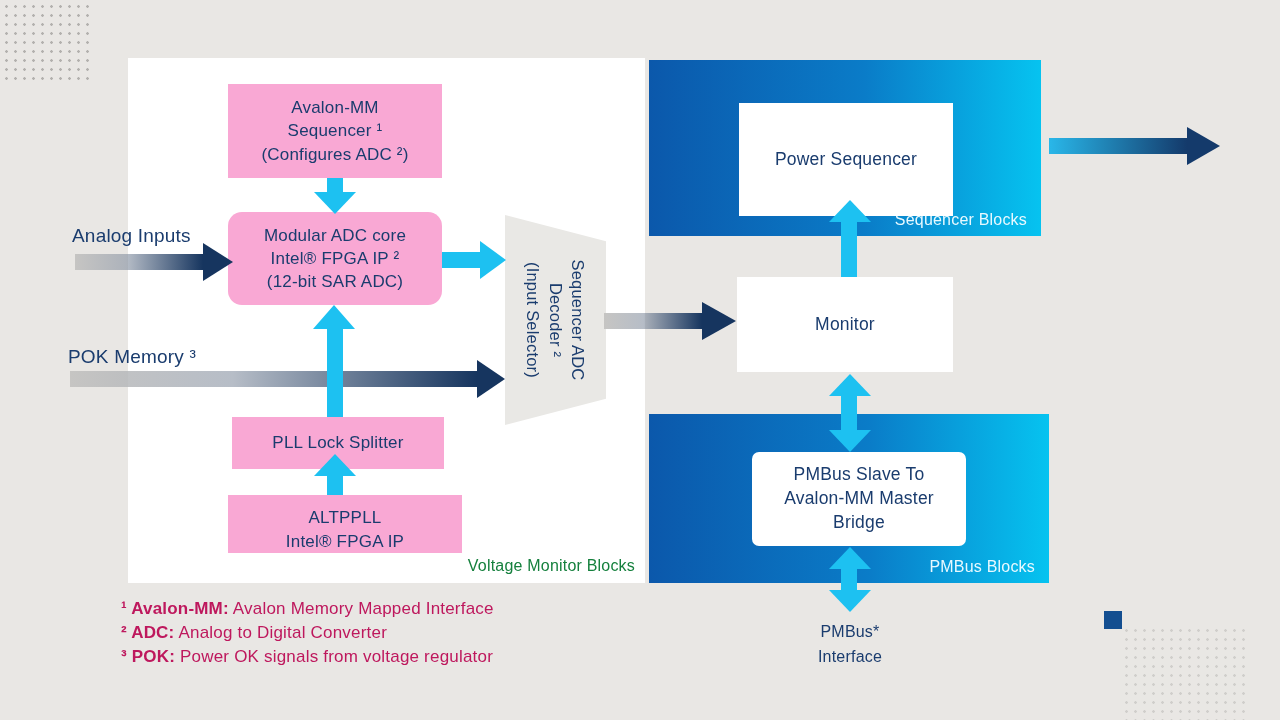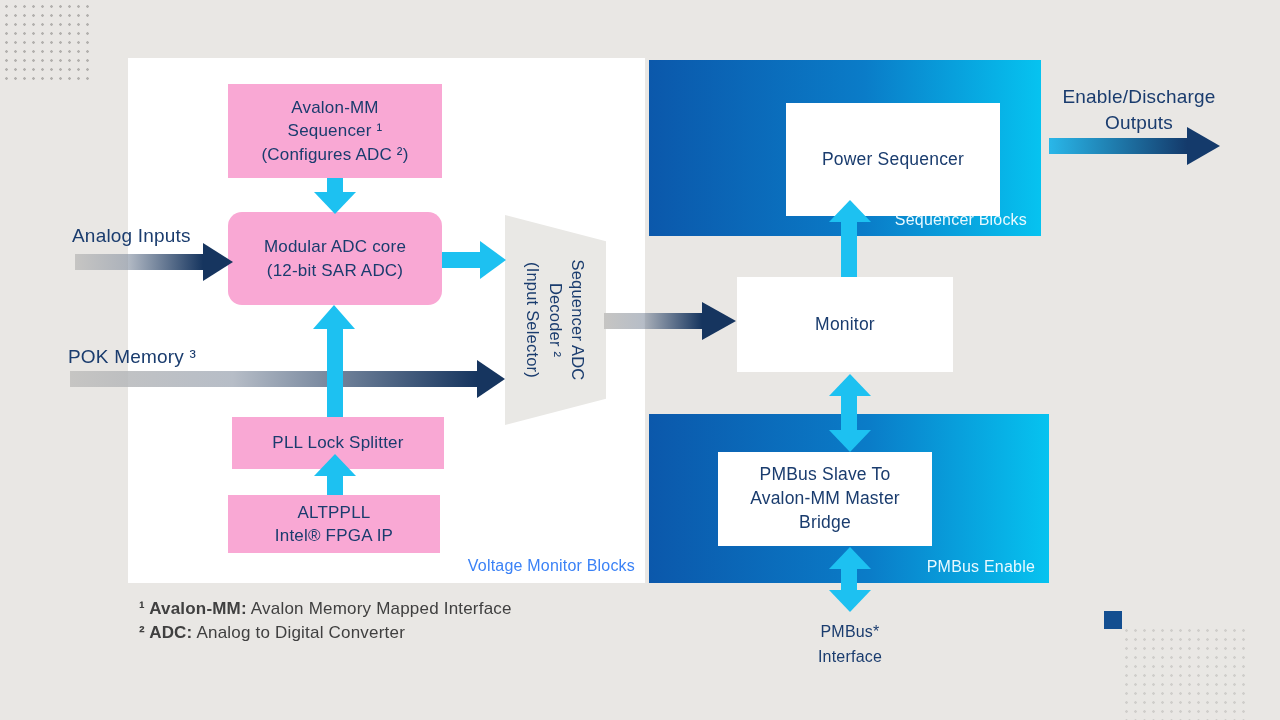--- a/index.html
+++ b/index.html
@@ -17,34 +17,34 @@
   #accent-square{position:absolute;left:1104px;top:611px;width:18px;height:18px;background:#134e90;}
 
   
   .panel{position:absolute;z-index:1;}
   #panel-vm{left:128px;top:58px;width:517px;height:525px;background:#ffffff;}
   #panel-seq{left:649px;top:60px;width:392px;height:176px;
     background:linear-gradient(90deg,#0b58ab 0%,#0a7cc8 55%,#06c3f0 100%);}
   #panel-pmbus{left:649px;top:414px;width:400px;height:169px;
     background:linear-gradient(90deg,#0b58ab 0%,#0a7cc8 55%,#06c3f0 100%);}
   .panel-label{position:absolute;right:14px;bottom:7px;font-size:16px;color:#e8f9ff;letter-spacing:.2px;}
-  #panel-vm .panel-label{color:#3b82f6;right:10px;bottom:8px;}
+  #panel-vm .panel-label{color:#15803d;right:10px;bottom:8px;}
 
   
   .box,.wbox{position:absolute;z-index:2;display:flex;flex-direction:column;justify-content:center;
     text-align:center;color:#1a3c6e;font-size:17px;line-height:1.37;letter-spacing:.2px;}
   .box{background:#f9a8d4;}
   .wbox{background:#ffffff;font-size:17.5px;}
   #box-avalon{left:228px;top:84px;width:214px;height:94px;}
   #box-modular{left:228px;top:212px;width:214px;height:93px;border-radius:14px;}
   #box-pll{left:232px;top:417px;width:212px;height:52px;}
-  #box-altpll{left:228px;top:495px;width:212px;height:58px;}
-  #box-powerseq{left:739px;top:103px;width:214px;height:113px;margin-left:47px;}
+  #box-altpll{left:228px;top:495px;width:234px;height:58px;justify-content:flex-end;}
+  #box-powerseq{left:739px;top:103px;width:214px;height:113px;}
   #box-vmon{left:737px;top:277px;width:216px;height:95px;}
-  #box-bridge{left:718px;top:452px;width:214px;height:94px;}
+  #box-bridge{left:752px;top:452px;width:214px;height:94px;border-radius:7px;}
 
   
   #decoder{position:absolute;left:505px;top:215px;width:101px;height:210px;z-index:2;
     background:#e9e8e5;clip-path:polygon(0 0,100% 12.5%,100% 87.5%,0 100%);}
   #decoder .rot{position:absolute;left:50%;top:50%;width:195px;
     transform:translate(-50%,-50%) rotate(90deg);
     text-align:center;color:#1a3c6e;font-size:16.5px;line-height:1.35;letter-spacing:.2px;}
 
   
   .flabel{position:absolute;z-index:5;color:#1a3c6e;font-size:19px;letter-spacing:.2px;}
@@ -89,49 +89,50 @@
   #v4-head{left:829px;top:200px;}
   #v4-shaft{left:841px;top:220px;height:57px;}
   #v5-head-up{left:829px;top:374px;}
   #v5-shaft{left:841px;top:394px;height:37px;}
   #v5-head-down{left:829px;top:430px;}
   #v6-head-up{left:829px;top:547px;}
   #v6-shaft{left:841px;top:567px;height:24px;}
   #v6-head-down{left:829px;top:590px;}
 
   
-  #footnotes{position:absolute;left:139px;top:597px;z-index:5;color:#404040;font-size:17px;line-height:24px;letter-spacing:.2px;}
+  #footnotes{position:absolute;left:121px;top:597px;z-index:5;color:#be185d;font-size:17px;line-height:24px;letter-spacing:.2px;}
   #footnotes .term{font-weight:bold;}
 </style>
 </head>
 <body>
 
 <div id="stage">
 
   <div id="dots-tl" class="dots"></div>
   <div id="dots-br" class="dots"></div>
   <div id="accent-square"></div>
 
   <div id="panel-vm" class="panel">
     <div class="panel-label">Voltage Monitor Blocks</div>
   </div>
   <div id="panel-seq" class="panel">
     <div class="panel-label">Sequencer Blocks</div>
   </div>
   <div id="panel-pmbus" class="panel">
-    <div class="panel-label">PMBus Enable</div>
+    <div class="panel-label">PMBus Blocks</div>
   </div>
 
   <div id="box-avalon" class="box">
     <div>Avalon-MM</div>
     <div>Sequencer ¹</div>
     <div>(Configures ADC ²)</div>
   </div>
   <div id="box-modular" class="box">
     <div>Modular ADC core</div>
+    <div>Intel® FPGA IP ²</div>
     <div>(12-bit SAR ADC)</div>
   </div>
   <div id="box-pll" class="box">
     <div>PLL Lock Splitter</div>
   </div>
   <div id="box-altpll" class="box">
     <div>ALTPPLL</div>
     <div>Intel® FPGA IP</div>
   </div>
 
@@ -176,27 +177,24 @@
   <div id="v4-shaft" class="cshaft"></div>
   <div id="v5-head-up" class="chead-up"></div>
   <div id="v5-shaft" class="cshaft"></div>
   <div id="v5-head-down" class="chead-down"></div>
   <div id="v6-head-up" class="chead-up"></div>
   <div id="v6-shaft" class="cshaft"></div>
   <div id="v6-head-down" class="chead-down"></div>
 
   <div id="lbl-analog" class="flabel">Analog Inputs</div>
   <div id="lbl-pok" class="flabel">POK Memory ³</div>
-  <div id="lbl-enable" class="flabel">
-    <div>Enable/Discharge</div>
-    <div>Outputs</div>
-  </div>
   <div id="lbl-pmbusif" class="flabel">
     <div>PMBus*</div>
     <div>Interface</div>
   </div>
 
   <div id="footnotes">
     <div><span class="term">¹ Avalon-MM:</span><span> Avalon Memory Mapped Interface</span></div>
     <div><span class="term">² ADC:</span><span> Analog to Digital Converter</span></div>
+    <div><span class="term">³ POK:</span><span> Power OK signals from voltage regulator</span></div>
   </div>
 
 </div>
 
 </body></html>

